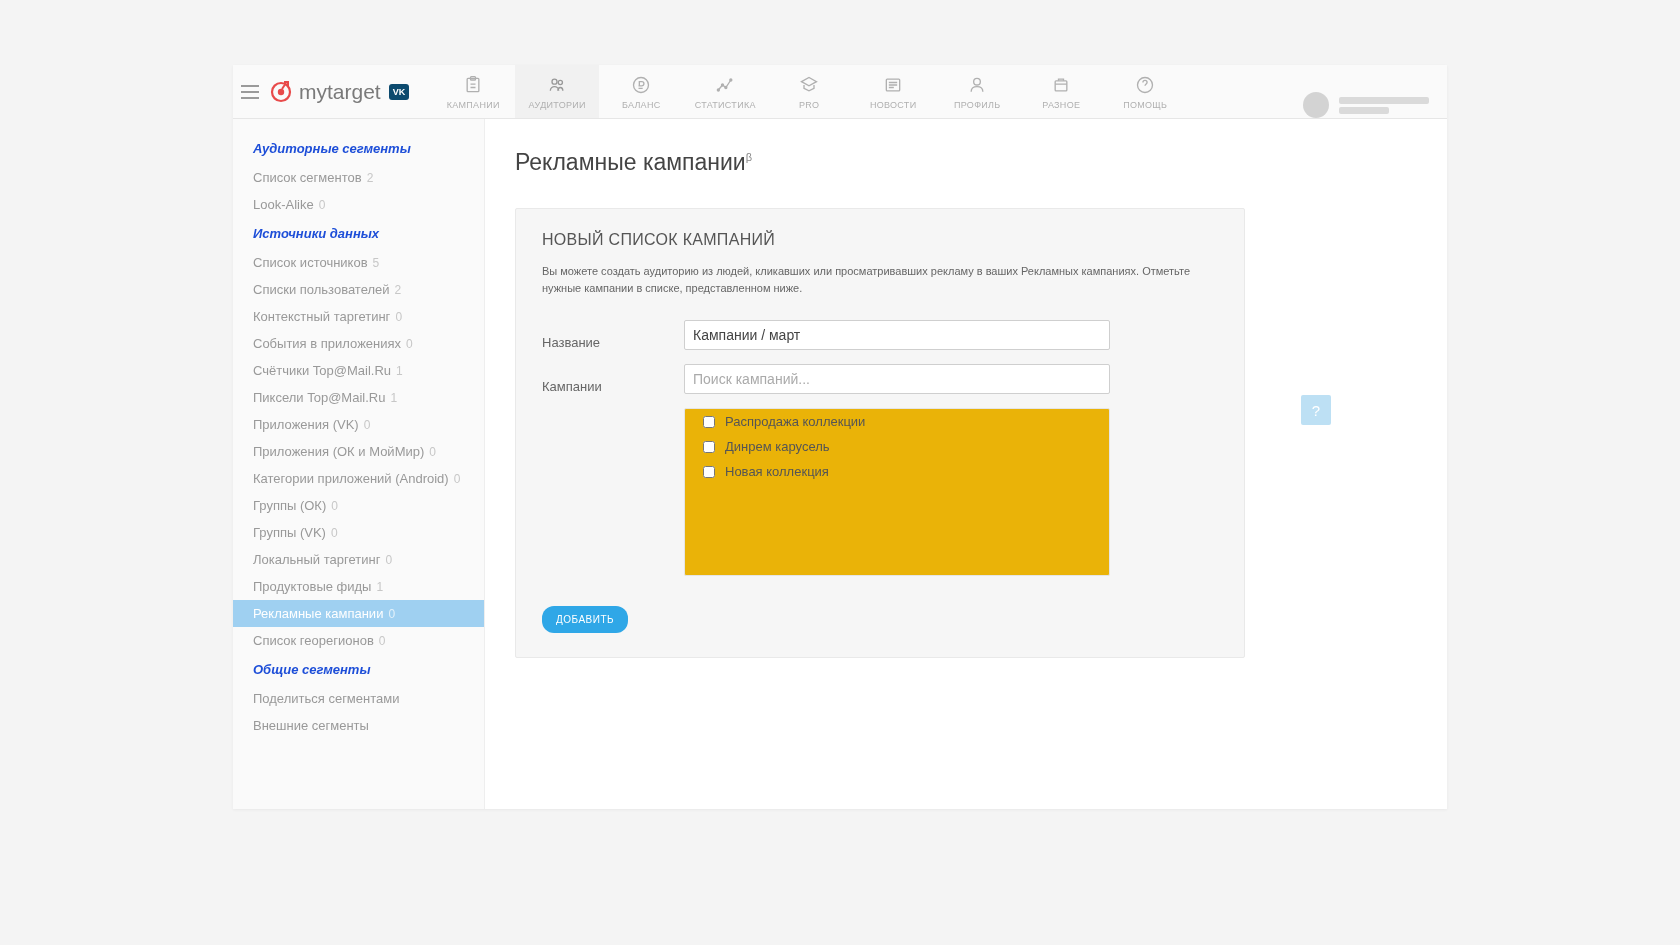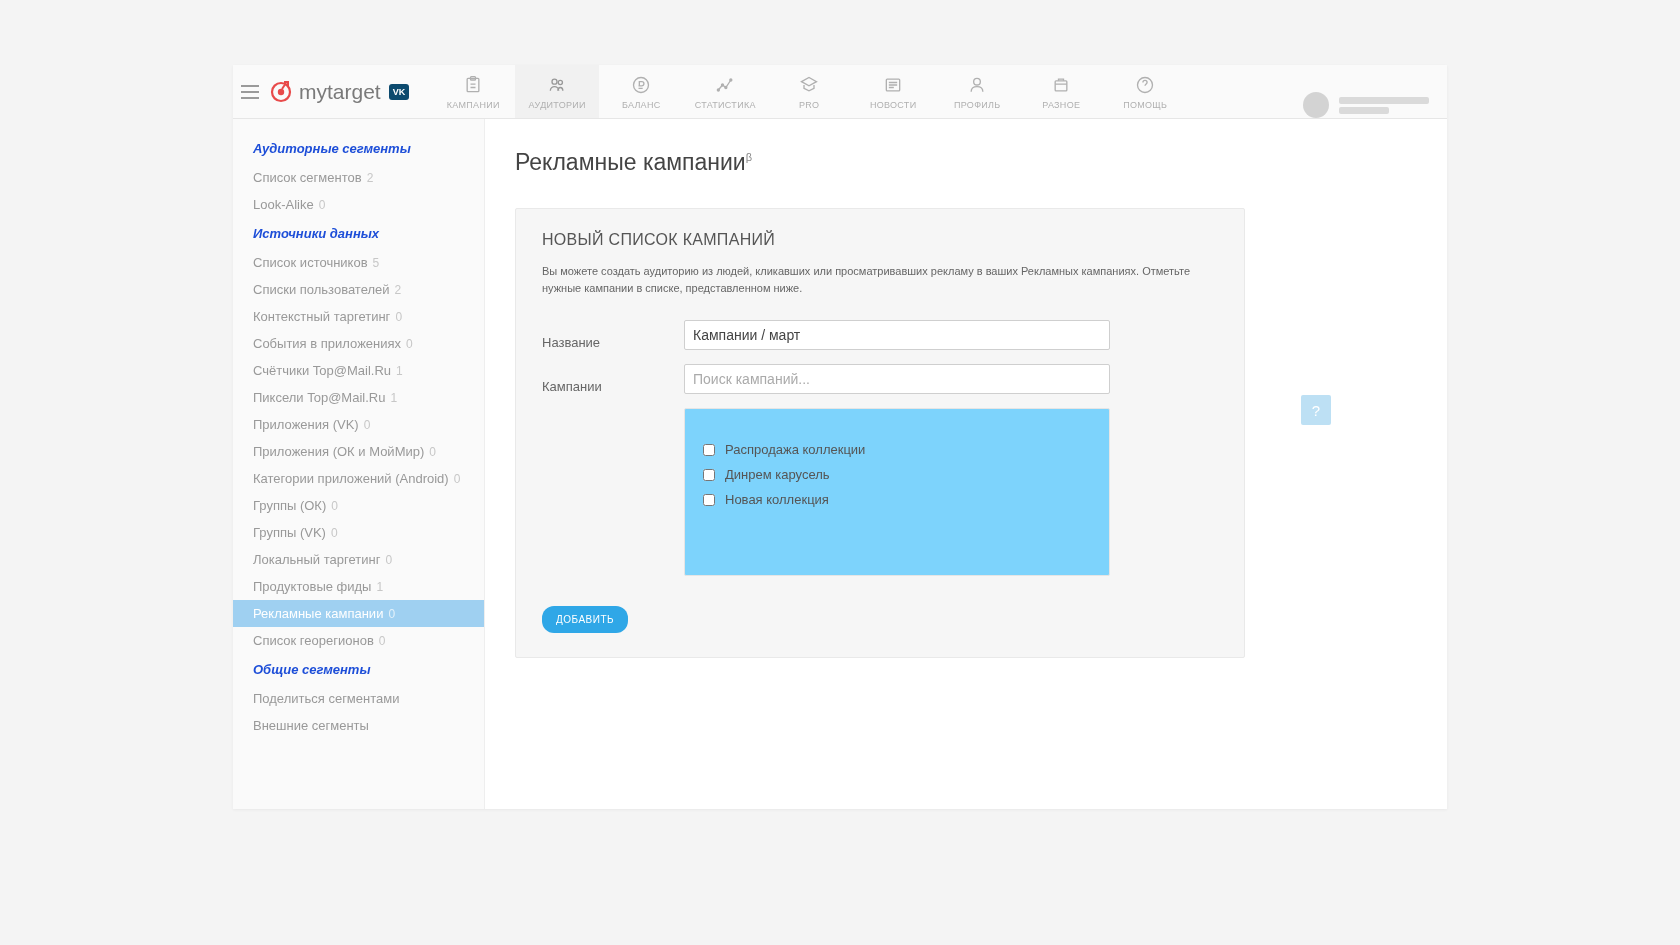--- a/index.html
+++ b/index.html
@@ -195,24 +195,24 @@
   background: #fff;
   padding: 0 8px;
   font-size: 14px;
   color: #444;
   border-radius: 2px;
 }
 .text-input::placeholder { color: #aaa; }
 .campaign-list {
   margin-left: 142px;
   width: 426px;
-  background: #7dd3fc;
+  background: #eab308;
   border: 1px solid #e5e5e5;
   border-radius: 2px;
-  padding: 28px 18px;
+  padding: 0 18px;
   min-height: 168px;
 }
 .cl-item {
   display: flex;
   align-items: center;
   gap: 10px;
   font-size: 13px;
   color: #555;
   padding: 5px 0;
 }

